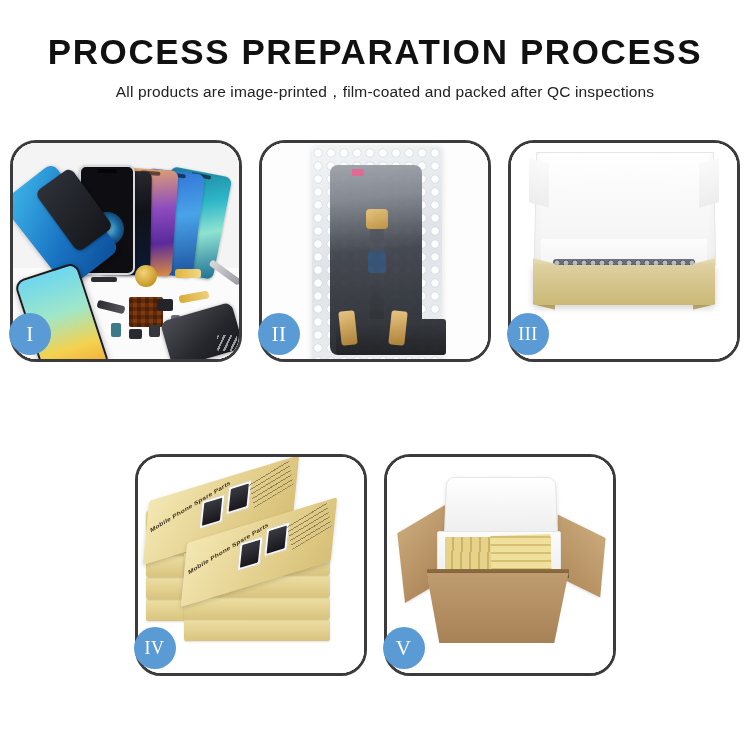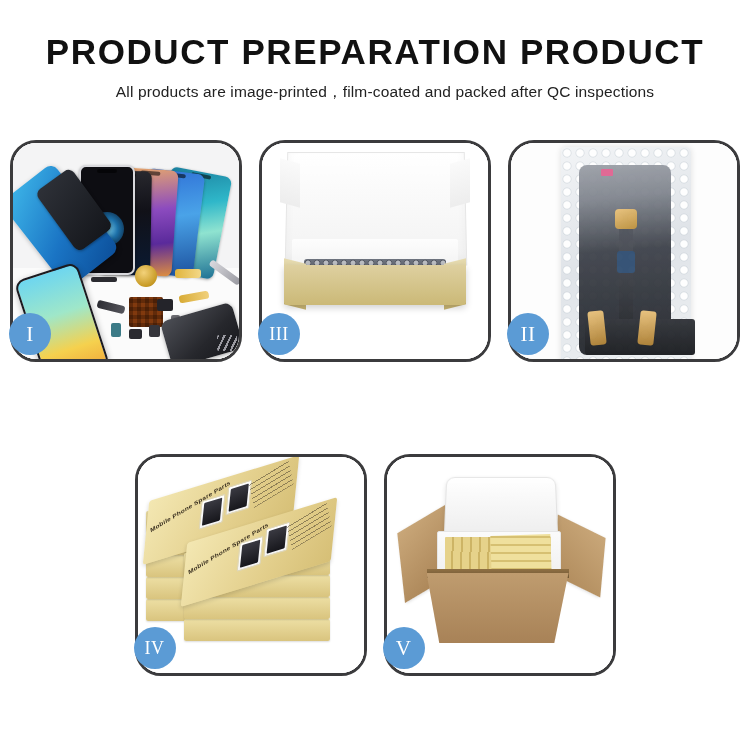--- a/index.html
+++ b/index.html
@@ -377,21 +377,21 @@
   .c-sheen {
     position:absolute; left:96px; top:-6px; width:70px; height:34px;
     background:linear-gradient(120deg,rgba(255,255,255,.85),rgba(255,255,255,.1));
     transform:skewY(-19deg) skewX(-8deg); filter:blur(1px);
   }
 </style>
 </head>
 <body>
 
 <div class="header">
-  <div class="title">PRODUCT PREPARATION PRODUCT</div>
+  <div class="title">PROCESS PREPARATION PROCESS</div>
   <div class="subtitle">All products are image-printed，film-coated and packed after QC inspections</div>
 </div>
 
 <div class="grid">
 
   <div class="row row1">
 
     <div class="panel">
       <div class="panel-photo">
         <div class="p1-bg"></div>
@@ -432,47 +432,47 @@
           <span class="pt back"></span>
           <span class="pt tool"></span>
           <span class="pt screws"></span>
         </div>
       </div>
       <div class="badge">I</div>
     </div>
 
     <div class="panel">
       <div class="panel-photo">
-        <div class="p3-bg"></div>
-        <div class="lidback"></div>
-        <div class="lidflapL"></div>
-        <div class="lidflapR"></div>
-        <div class="foam"></div>
-        <div class="trayinner"></div>
-        <div class="trayLend"></div>
-        <div class="trayRend"></div>
-        <div class="trayfront"></div>
-      </div>
-      <div class="badge wide">III</div>
-    </div>
-
-    <div class="panel">
-      <div class="panel-photo">
         <div class="p2-bg"></div>
         <div class="bubblebag">
           <div class="lcd">
             <span class="pinkdot"></span>
             <span class="flexcable"></span>
             <span class="lcdbase"></span>
             <span class="connL"></span>
             <span class="connR"></span>
           </div>
         </div>
       </div>
       <div class="badge">II</div>
+    </div>
+
+    <div class="panel">
+      <div class="panel-photo">
+        <div class="p3-bg"></div>
+        <div class="lidback"></div>
+        <div class="lidflapL"></div>
+        <div class="lidflapR"></div>
+        <div class="foam"></div>
+        <div class="trayinner"></div>
+        <div class="trayLend"></div>
+        <div class="trayRend"></div>
+        <div class="trayfront"></div>
+      </div>
+      <div class="badge wide">III</div>
     </div>
   </div>
 
   <div class="row row2">
 
     <div class="panel">
       <div class="panel-photo">
         <div class="p4-bg"></div>
         <div class="stack">
           <div class="sbox bl5"></div>

